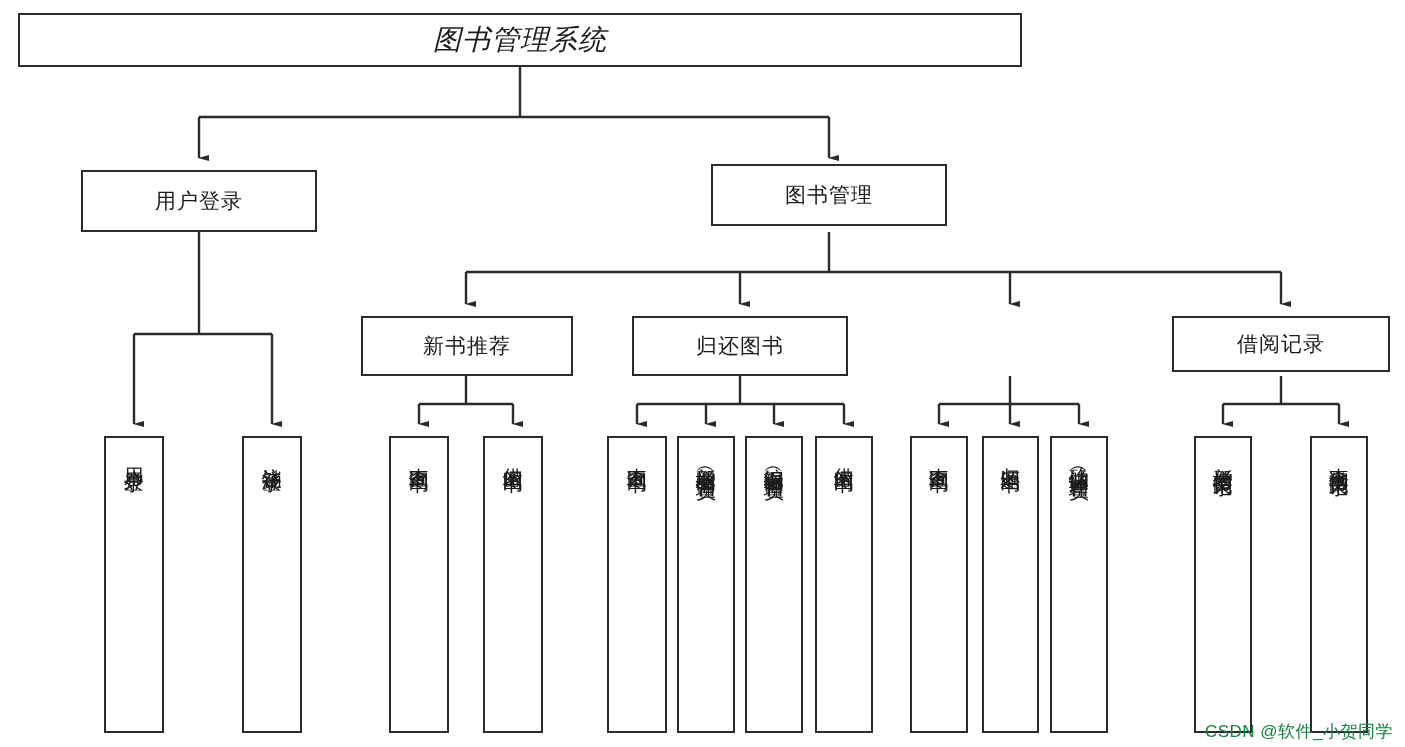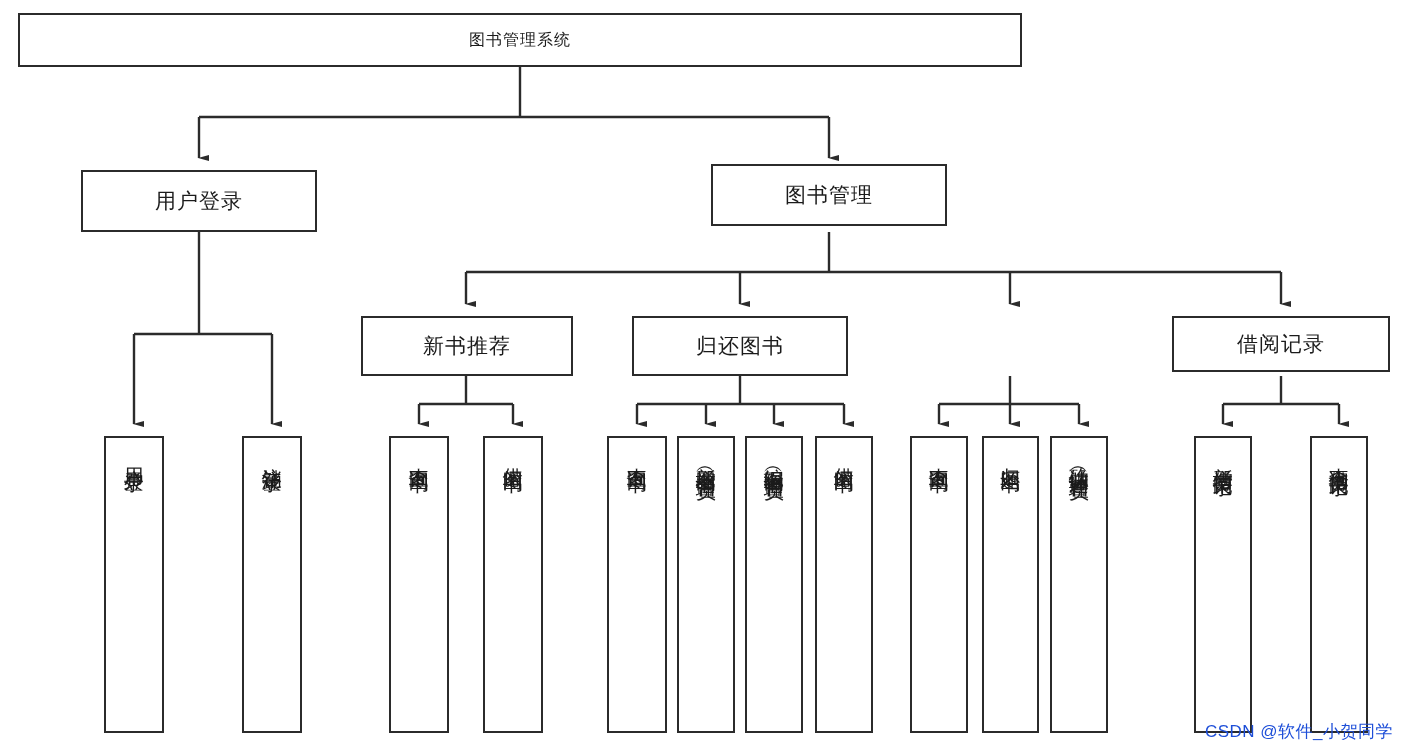--- a/index.html
+++ b/index.html
@@ -47,28 +47,29 @@
     padding: 14px 0 14px 0;
     align-items: flex-start;
   }
   .node.v .vtext {
     writing-mode: vertical-rl;
     text-orientation: upright;
     white-space: nowrap;
     display: block;
   }
   .node.root {
-    font-size: 16px;
+    font-size: 28px;
+    font-style: italic;
   }
   .watermark {
     position: absolute;
     right: 12px;
     bottom: 4px;
     font-size: 17px;
-    color: #1d4ed8;
+    color: #15803d;
     letter-spacing: 0.5px;
     z-index: 3;
     white-space: nowrap;
   }
 </style>
 </head>
 <body>
 
 <div id="canvas">
 

